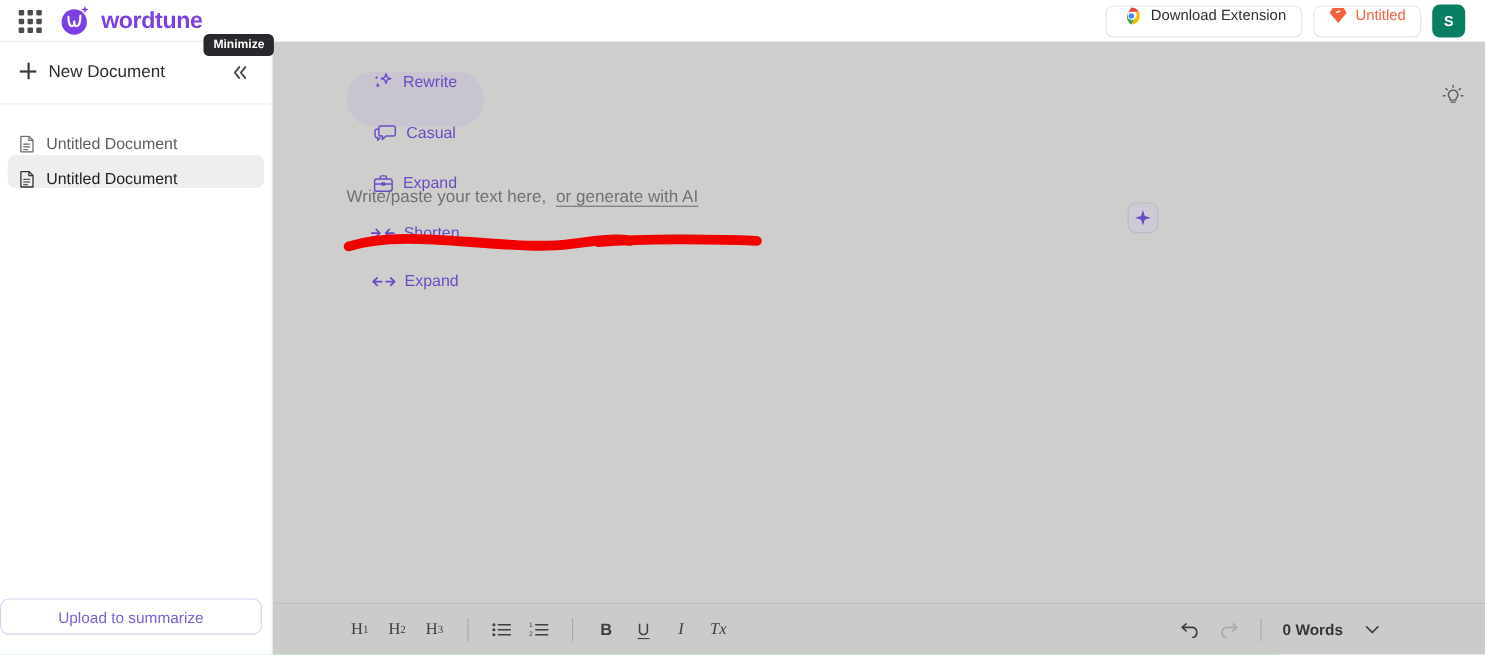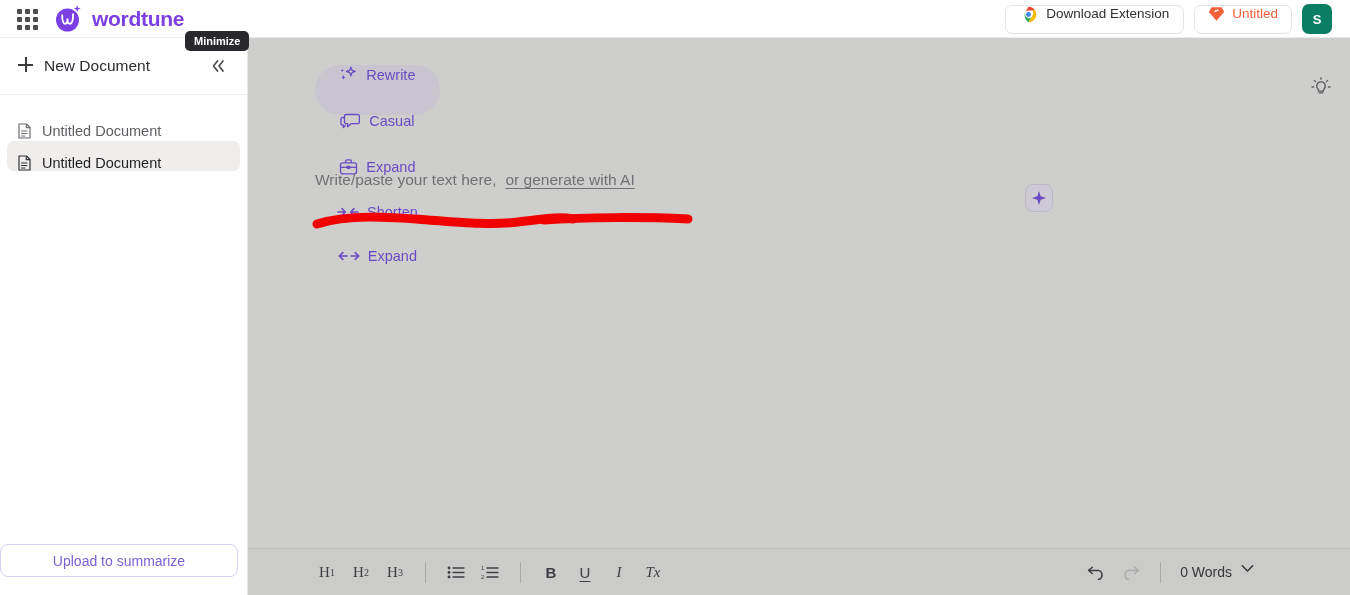--- a/index.html
+++ b/index.html
@@ -321,27 +321,28 @@
 
   .bottom-right {
     margin-left: auto;
     display: flex;
     align-items: center;
     padding-right: 90px;
   }
 
   .words-box {
     display: flex;
-    align-items: flex-start;
-    gap: 9px;
+    align-items: center;
+    gap: 20px;
     font-size: 14px;
     color: #35353b;
     cursor: pointer;
     padding: 3px 6px;
     white-space: nowrap;
+    font-weight: bold;
   }
 
   svg { display: block; }
 </style>
 </head>
 <body>
 
 <div id="app">
 
   <div class="topbar">

